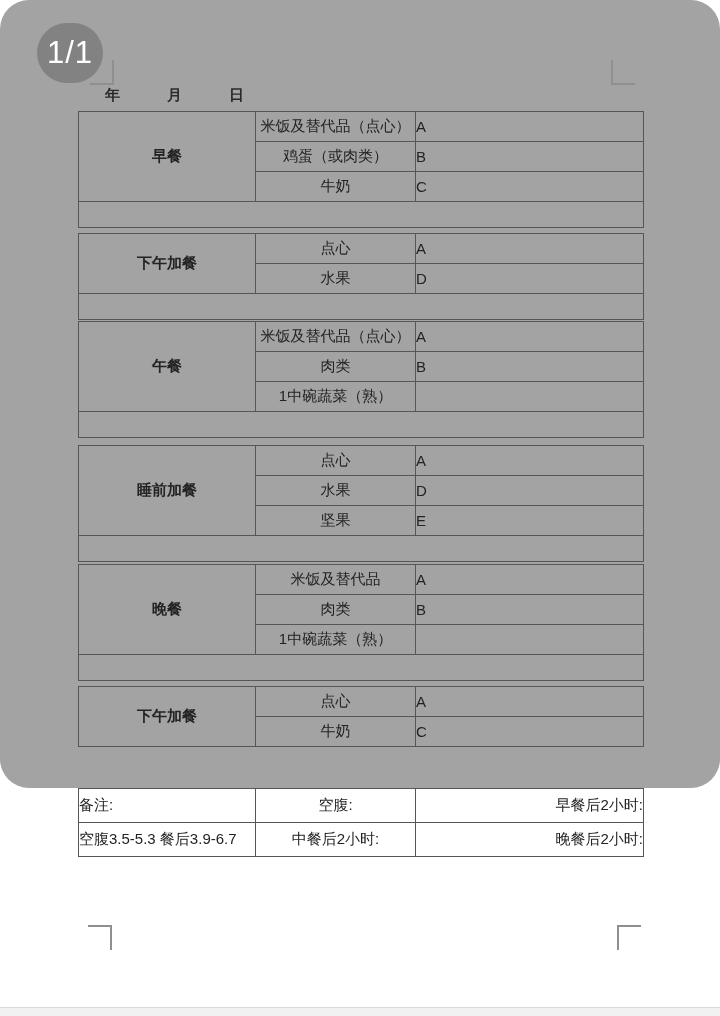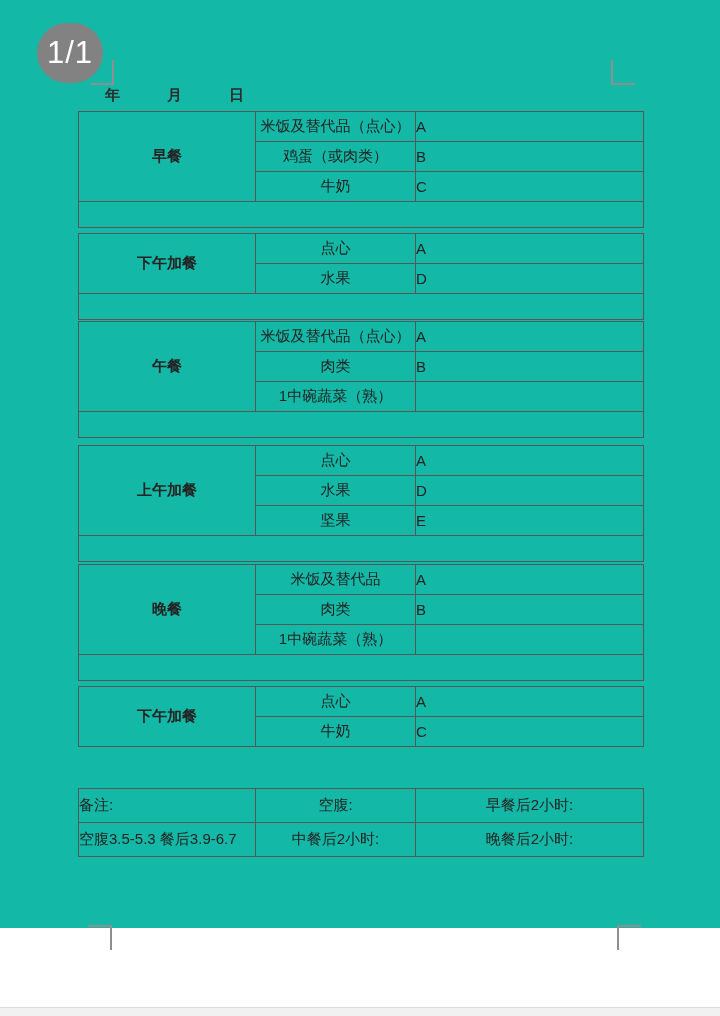--- a/index.html
+++ b/index.html
@@ -1,19 +1,19 @@
 <!DOCTYPE html>
 <html><head>
 <meta charset="utf-8">
 <style>
   html,body{margin:0;padding:0;}
   body{width:720px;height:1016px;background:#ffffff;overflow:hidden;}
   .page{
-    position:relative;width:720px;height:928px;background:#14b8a6;
-    font-family:"Liberation Sans",sans-serif;color:#232323;
+    position:relative;width:720px;height:788px;background:#a3a3a3;
+    font-family:"Liberation Sans",sans-serif;color:#232323;border-radius:29px;
   }
   
   .badge{
     position:absolute;left:37px;top:23px;width:66px;height:60px;
     background:#828282;border-radius:30px;color:#ffffff;
     display:flex;align-items:center;justify-content:center;
     font-size:31px;letter-spacing:1px;z-index:5;
   }
   
   .mark{position:absolute;width:22px;height:23px;border:0 solid #8f8f8f;}
@@ -35,21 +35,21 @@
     border:1px solid #565656;font-size:15px;color:#232323;
     padding:0;height:29px;overflow:hidden;white-space:nowrap;
   }
   td.meal{text-align:center;font-weight:bold;}
   td.item{text-align:center;margin-left:16px;}
   td.code{text-align:left;padding-left:12px;}
   tr.spacer td{height:25px;}
   table.notes td{height:33px;}
   td.nl{text-align:left;padding-left:8px;}
   td.nc{text-align:center;}
-  td.nl2{text-align:center;padding-left:12px;margin-left:36px;}
+  td.nl2{text-align:right;padding-left:12px;margin-left:36px;}
   
   .bottom-bar{
     position:absolute;left:0;top:1007px;width:720px;height:9px;
     background:#f1f1f1;border-top:1px solid #dadada;
   }
 </style>
 </head>
 <body>
 
 <div class="page">
@@ -144,21 +144,21 @@
     </table>
 
   <table class="sheet" style="top:445px">
     <colgroup>
         <col style="width:177px">
         <col style="width:160px">
         <col style="width:228px">
       </colgroup>
     <tbody>
         <tr>
-      <td class="meal" rowspan="3">上午加餐</td>
+      <td class="meal" rowspan="3">睡前加餐</td>
       <td class="item">点心</td>
       <td class="code">A</td>
     </tr>
     <tr>
       <td class="item">水果</td>
       <td class="code">D</td>
     </tr>
     <tr>
       <td class="item">坚果</td>
       <td class="code">E</td>

